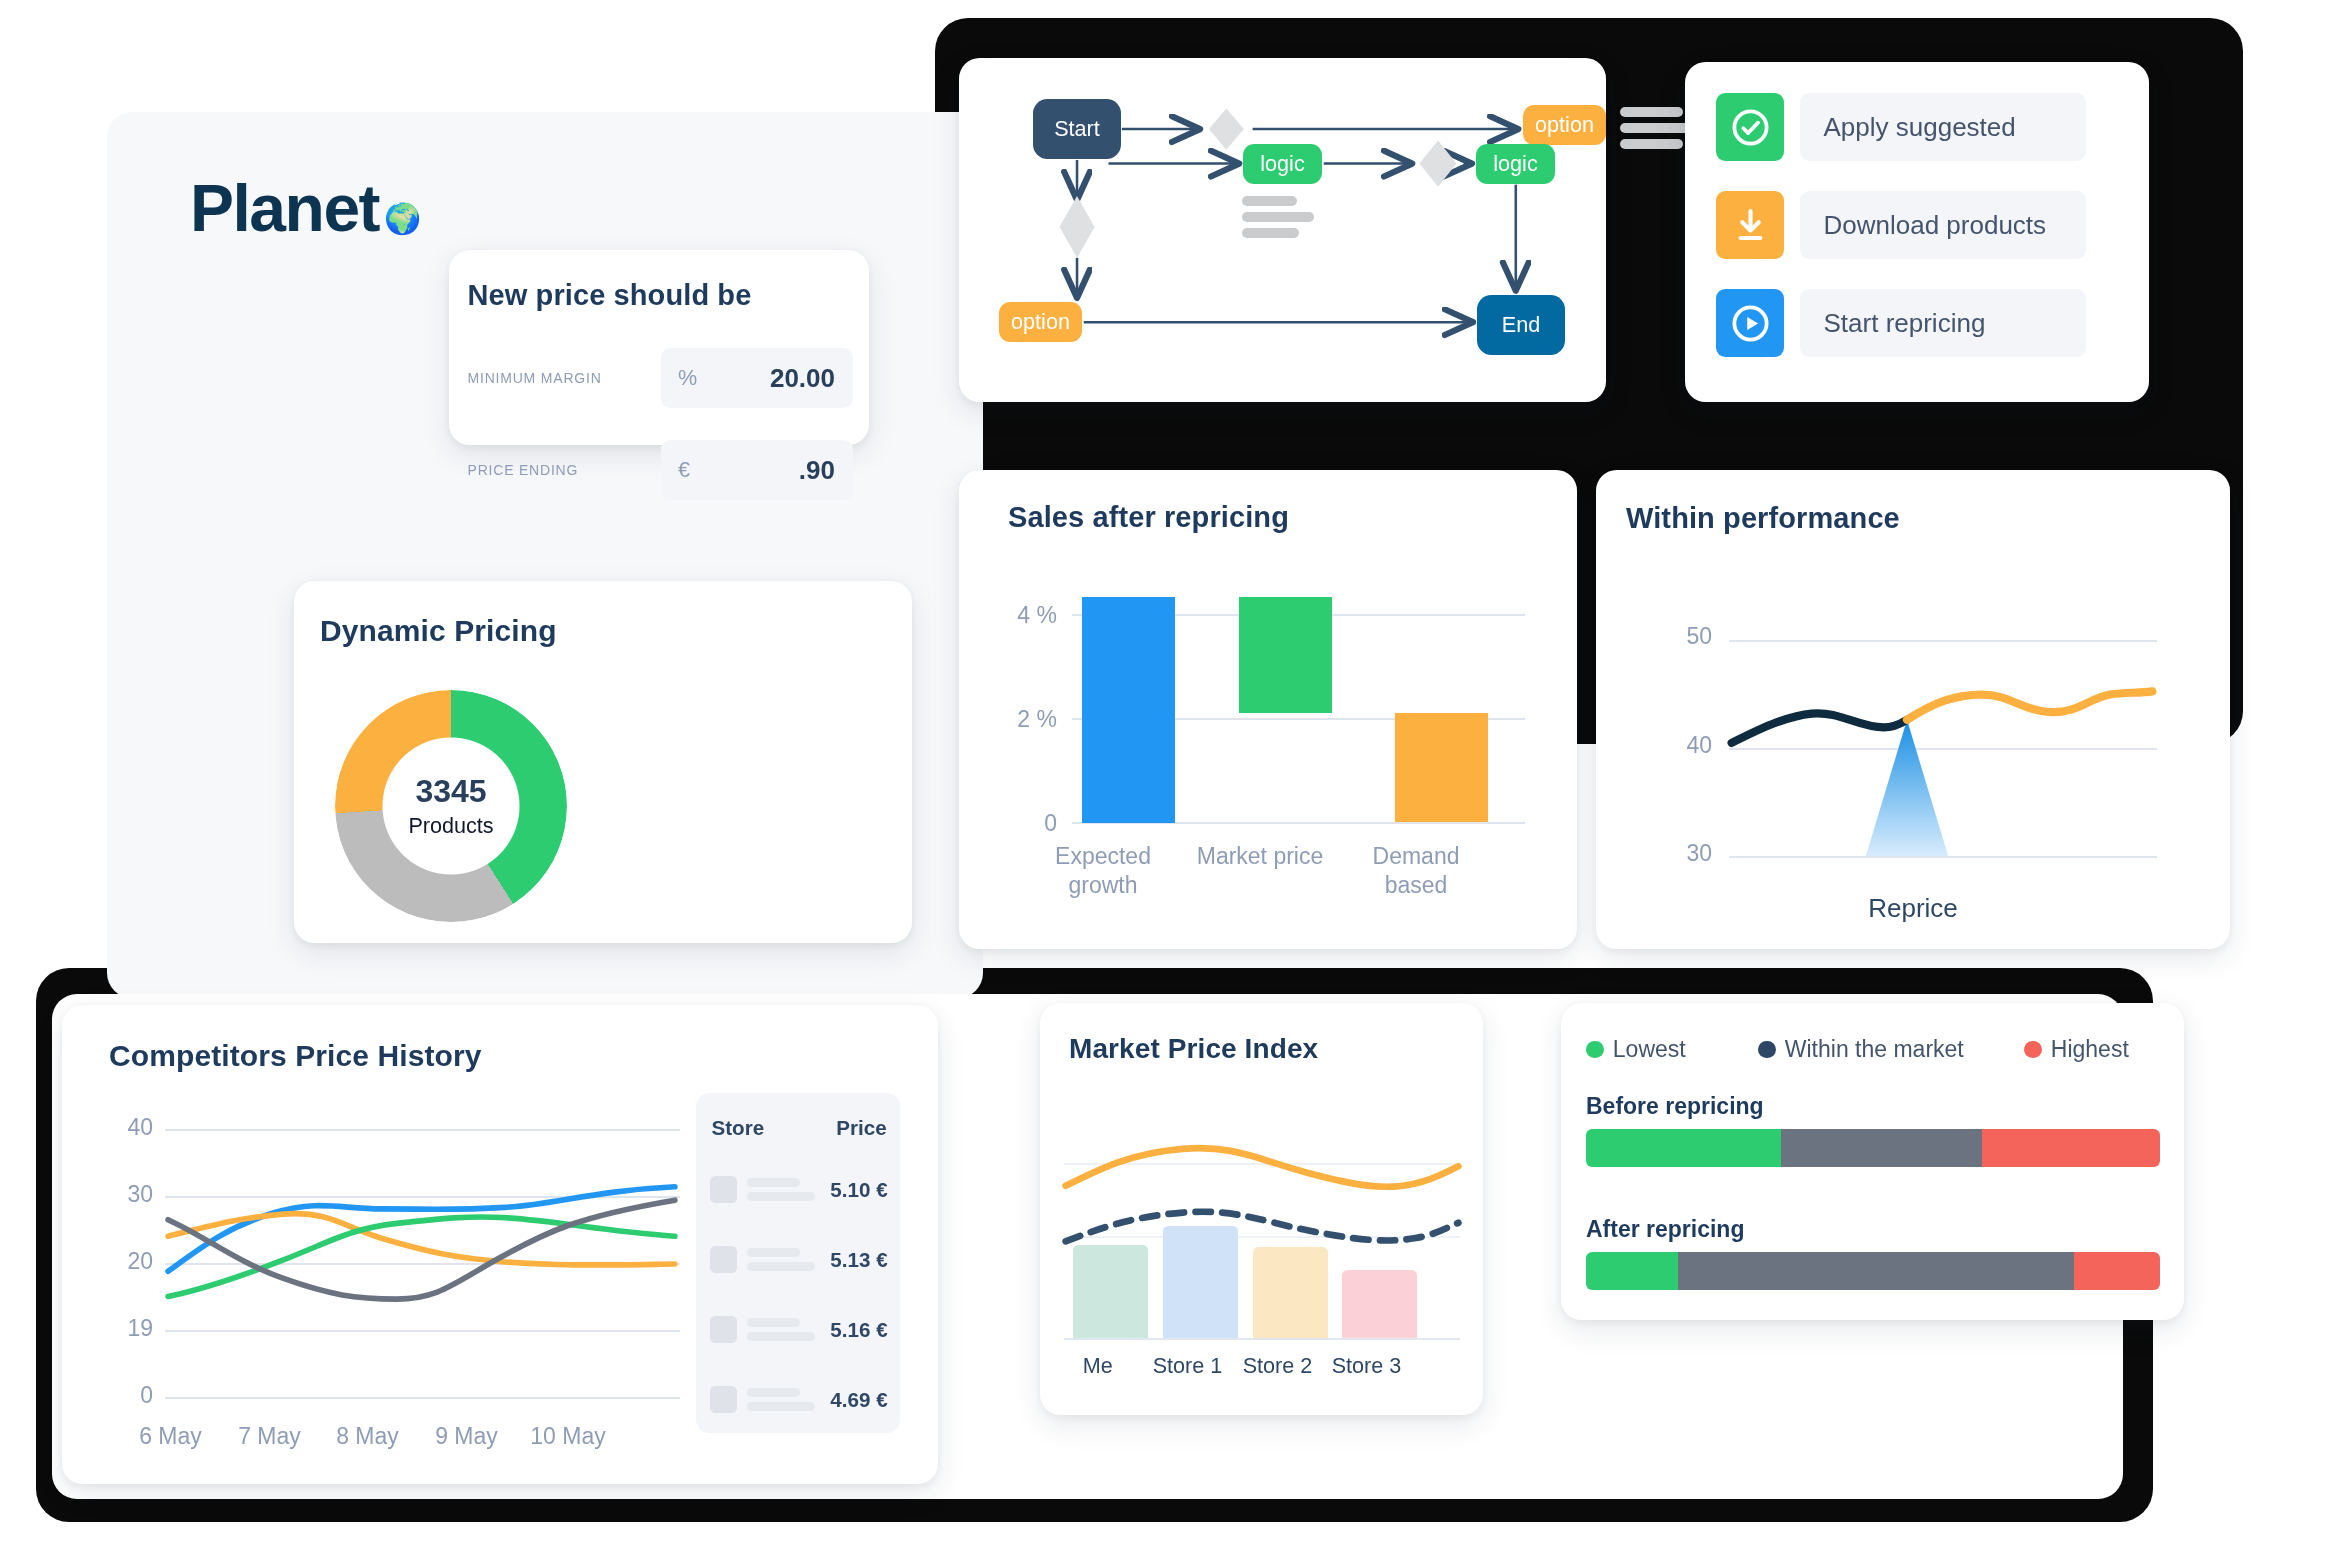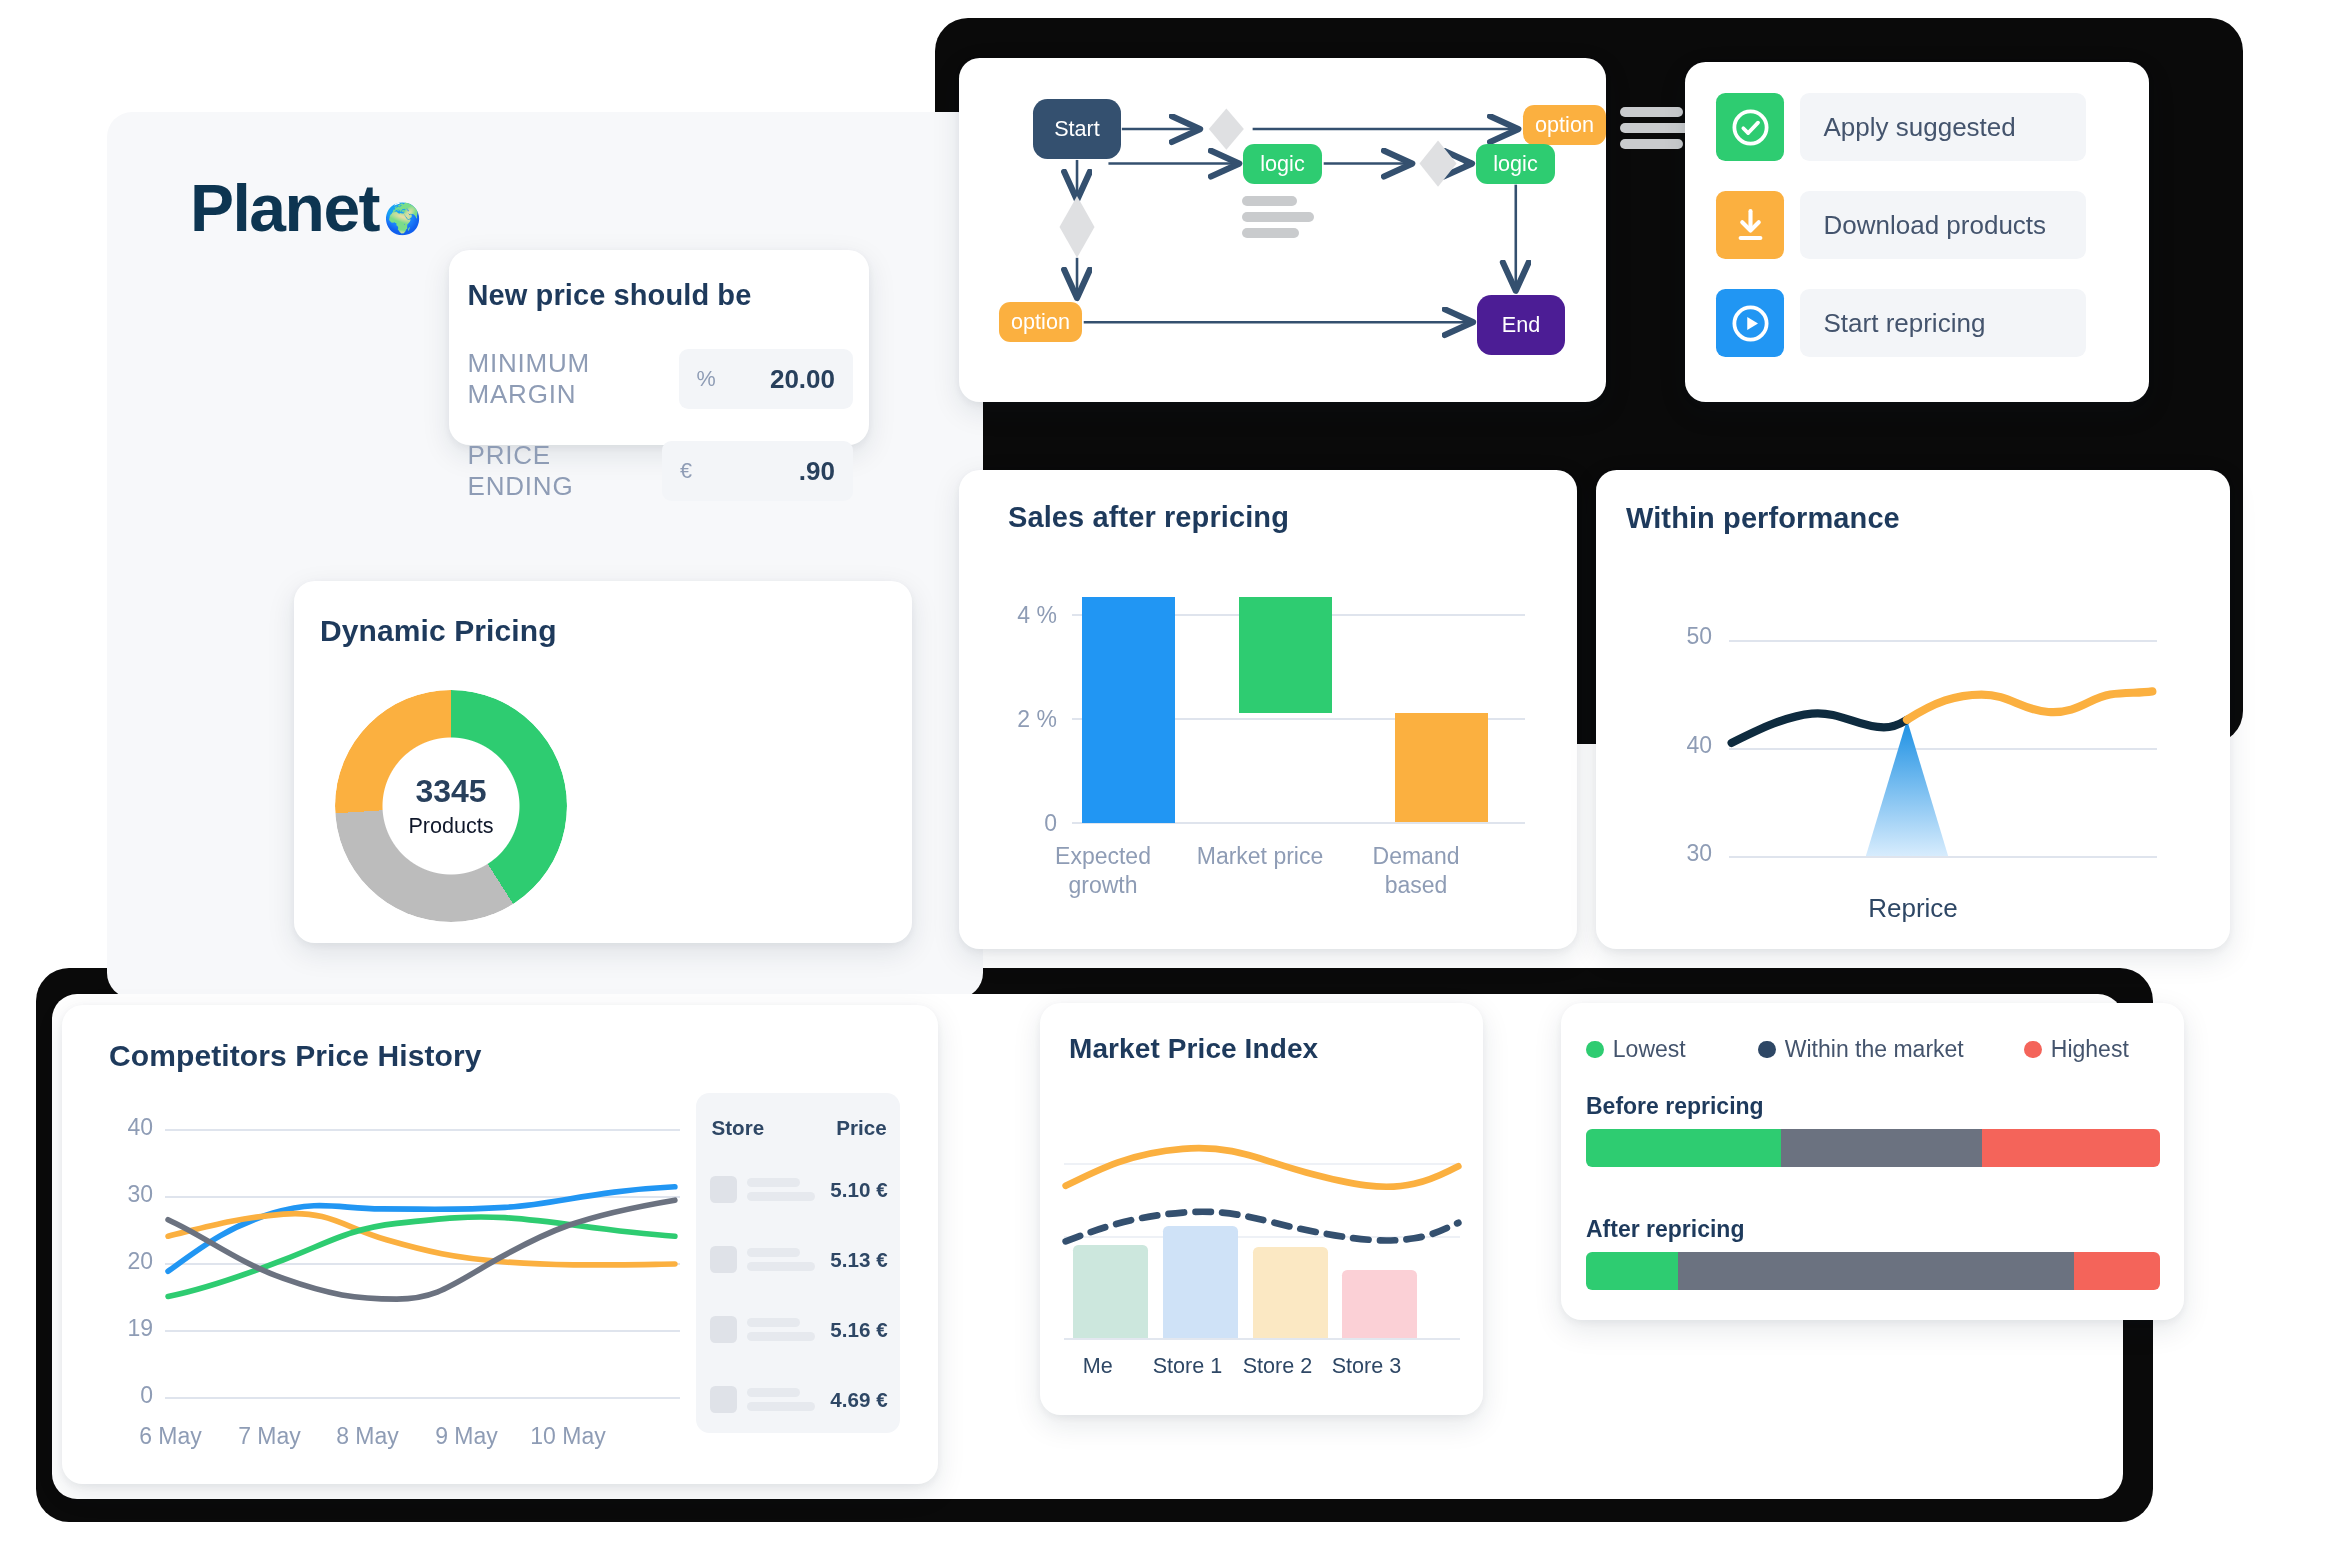--- a/index.html
+++ b/index.html
@@ -54,21 +54,21 @@
   #logo .globe { font-size: 30px; line-height: 1; transform: translateY(-2.1px); }
 
   
   #card-newprice { left: 449px; top: 250px; width: 420px; height: 195px; }
   #card-newprice .card-title { position: absolute; left: 18.5px; top: 29px; font-size: 29px; }
   .field-row {
     position: absolute; left: 18.5px; right: 16.5px;
     display: flex; align-items: center; justify-content: space-between;
   }
   .field-label {
-    color: #8e9cb5; font-size: 26px; letter-spacing: 0.8px;
+    color: #8e9cb5; font-size: 14px; letter-spacing: 0.8px;
   }
   .field-box {
     width: 192px; height: 60px;
     background: #f3f5f8; border-radius: 9.3px;
     display: flex; align-items: center; justify-content: space-between;
     padding: 0 17.5px;
   }
   .field-unit { color: #8e9cb5; font-size: 21.6px; }
   .field-value { color: #28405c; font-size: 26px; font-weight: bold; }
 
@@ -102,21 +102,21 @@
   .legend-val { color: #28405c; font-size: 24px; }
 
   
   #card-flow { left: 959px; top: 58px; width: 647px; height: 344px; }
   #flow-svg { position: absolute; inset: 0; width: 100%; height: 100%; }
   .fl-node {
     position: absolute; display: flex; align-items: center; justify-content: center;
     color: #ffffff; font-size: 21.6px; border-radius: 11.3px;
   }
   .fl-start  { left: 74px; top: 41px;  width: 88px; height: 60px; background: #34506f; border-radius: 14.4px; }
-  .fl-end    { left: 518px; top: 237px; width: 88px; height: 60px; background: #4c1d95; border-radius: 14.4px; }
+  .fl-end    { left: 518px; top: 237px; width: 88px; height: 60px; background: #0369a1; border-radius: 14.4px; }
   .fl-opt1   { left: 564px; top: 47px;  width: 83px; height: 40px;  background: #fbb040; border-radius: 11.3px; }
   .fl-opt2   { left: 40px;  top: 244px;  width: 83px; height: 40px;  background: #fbb040; border-radius: 11.3px; }
   .fl-logic1 { left: 284px; top: 86px;  width: 79px; height: 40px;  background: #2ecc71; border-radius: 11.3px; }
   .fl-logic2 { left: 517px; top: 86px; width: 79px; height: 40px;  background: #2ecc71; border-radius: 11.3px; }
   .fl-skel {
     position: absolute; display: flex; flex-direction: column; gap: 6.2px;
   }
   .fl-skel i { display: block; height: 9.8px; border-radius: 5.2px; background: #c9cbcd; }
 
   

